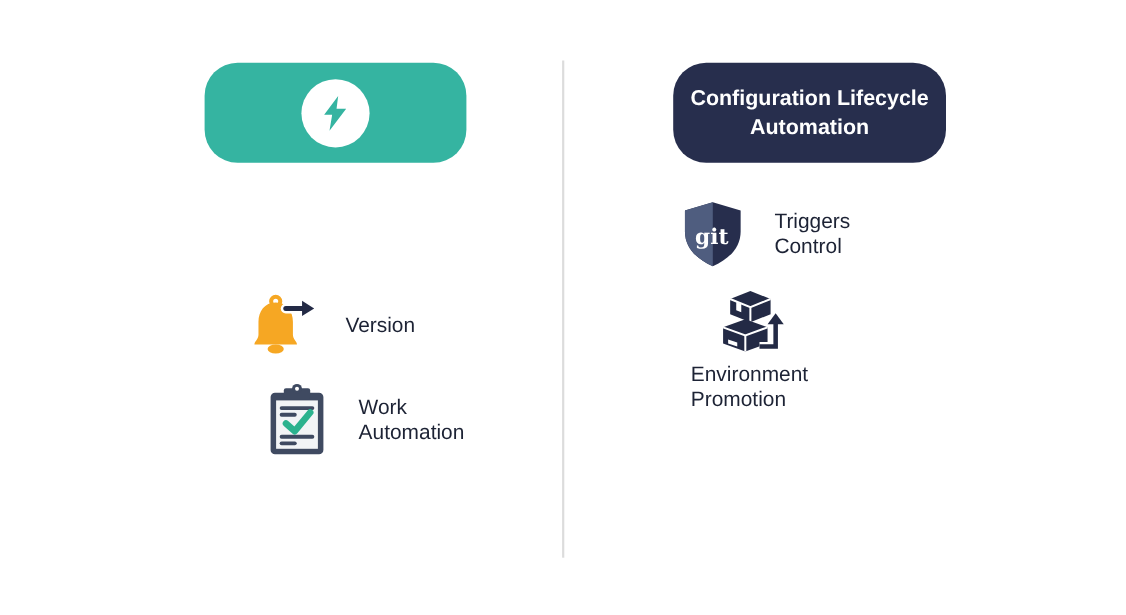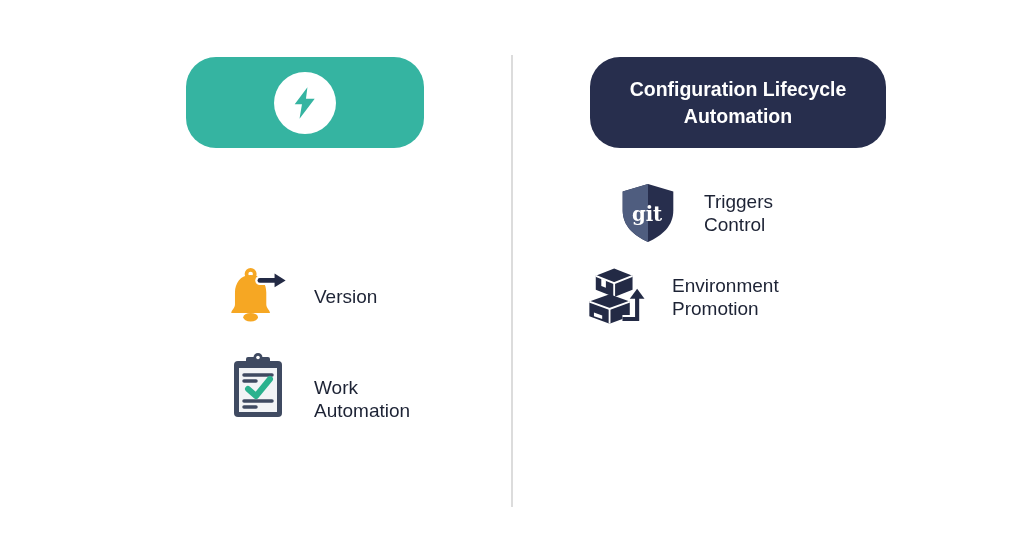--- a/index.html
+++ b/index.html
@@ -3,32 +3,32 @@
 <meta charset="utf-8">
 <style>
   html,body{margin:0;padding:0;background:#fff;}
   .stage{
     position:relative;width:1024px;height:559px;background:#ffffff;overflow:hidden;
     font-family:"Liberation Sans", sans-serif;color:#1d2335;
   }
   .divider{position:absolute;left:511px;top:55px;width:2px;height:452px;background:#dcdcdc;}
   .badge{position:absolute;top:57px;height:91px;border-radius:30px;display:flex;align-items:center;justify-content:center;}
   .badge-left{left:186px;width:238px;background:#35b4a1;}
-  .badge-right{left:590px;width:296px;background:#272e4d;}
+  .badge-right{left:612px;width:248px;background:#272e4d;}
   .badge-right .badge-label{
     color:#ffffff;font-weight:bold;font-size:19.5px;line-height:1.35;text-align:center;padding:0 14px;
   }
   .bolt-circle{width:62px;height:62px;border-radius:50%;background:#ffffff;display:flex;align-items:center;justify-content:center;}
   .row{position:absolute;display:flex;align-items:center;height:80px;}
   .row .icon-box{width:72px;height:72px;flex:0 0 72px;display:flex;align-items:center;justify-content:center;}
   .row .label{margin-left:20px;font-size:19px;line-height:1.22;max-width:132px;}
   
-  .l1{left:222px;top:173px;} .l2{left:222px;top:257px;} .l3{left:222px;top:342px;align-items:flex-end;} .l4{left:222px;top:427px;}
+  .l1{left:222px;top:173px;} .l2{left:222px;top:257px;} .l3{left:234px;top:342px;} .l4{left:222px;top:427px;}
   
-  .r1{left:612px;top:173px;} .r2{left:580px;top:257px;} .r3{left:612px;top:342px;} .r4{left:612px;top:427px;}
+  .r1{left:612px;top:173px;} .r2{left:608px;top:257px;flex-direction:column;} .r3{left:612px;top:342px;} .r4{left:612px;top:427px;}
 </style>
 </head>
 <body>
 
 <div class="stage">
 
   <div class="divider"></div>
 
   <div class="badge badge-left">
     <div class="bolt-circle">

